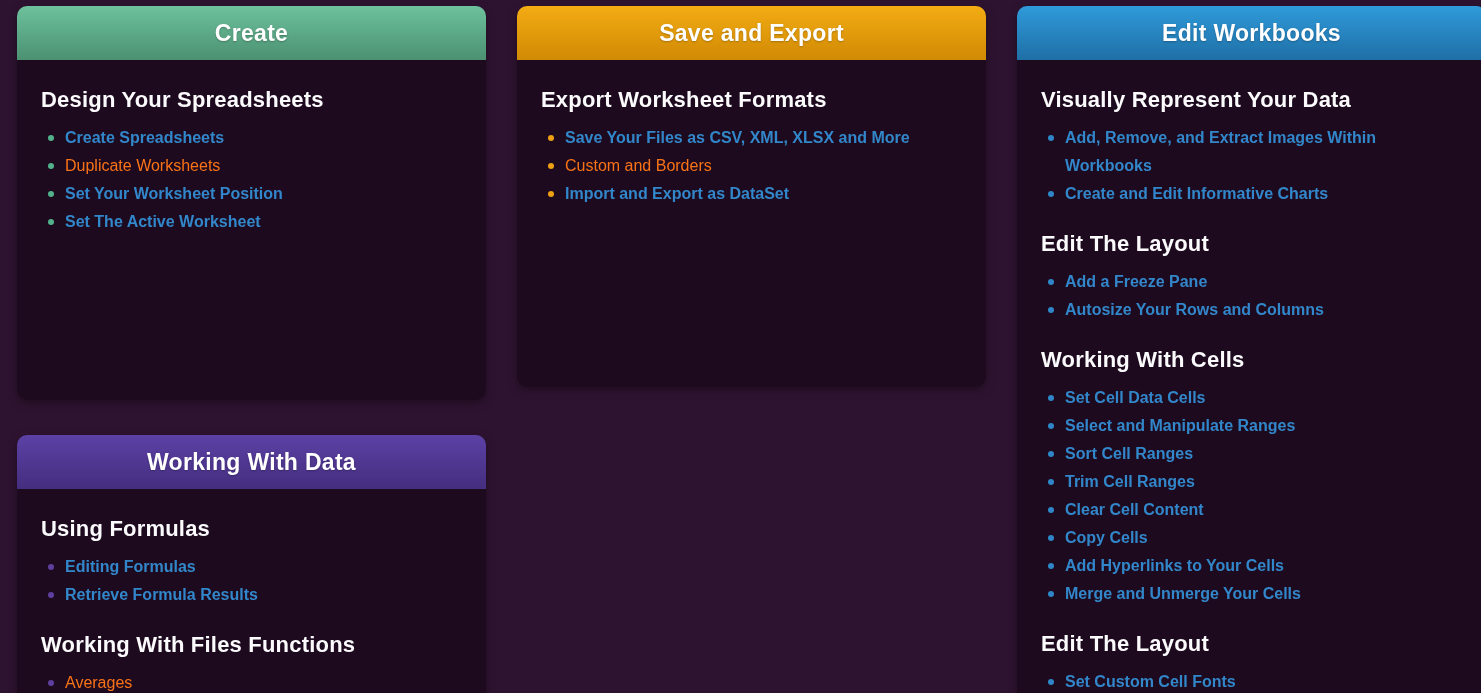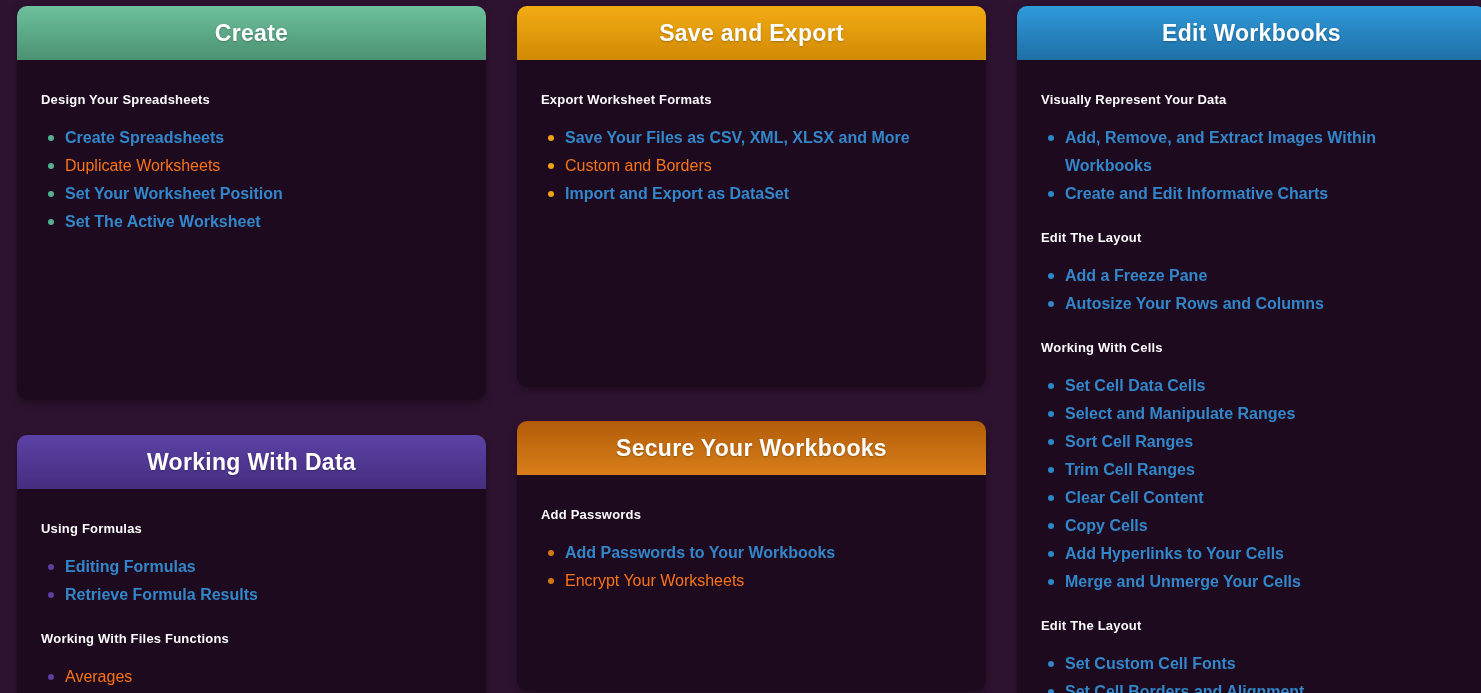--- a/index.html
+++ b/index.html
@@ -56,25 +56,25 @@
   
   .card--create .card-body { height: 340px; }
   .card--save-export .card-body { height: 327px; }
   .card--working-data { margin-top: 35px; }
   .card--working-data .card-body { height: 260px; border-radius: 0; }
   .card--secure { margin-top: 34px; }
   .card--secure .card-body { height: 216px; }
   .card--edit-workbooks .card-body { height: 660px; border-radius: 0; }
 
   .section { margin: 0; }
-  .section + .section { margin-top: 18px; }
+  .section + .section { margin-top: 24px; }
   .section-heading {
     margin: 0;
     color: #fbfafc;
-    font-size: 13px;
+    font-size: 22px;
     font-weight: bold;
     line-height: 24px;
     letter-spacing: 0.2px;
   }
   ul.section-list {
     list-style: none;
     margin: 12px 0 0 0;
     padding: 0;
   }
   ul.section-list li {
@@ -151,34 +151,20 @@
           <div class="section">
             <h3 class="section-heading">Export Worksheet Formats</h3>
             <ul class="section-list">
               <li class="is-link">Save Your Files as CSV, XML, XLSX and More</li>
               <li class="">Custom and Borders</li>
               <li class="is-link">Import and Export as DataSet</li>
             </ul>
           </div>
         </div>
       </div>
-      <div class="card card--secure" style="--h-from: #b25c09; --h-to: #d87f1a; --bullet: #d4770f; --link: #3287cb;">
-        <div class="card-header">
-          <span class="card-title">Secure Your Workbooks</span>
-        </div>
-        <div class="card-body">
-          <div class="section">
-            <h3 class="section-heading">Add Passwords</h3>
-            <ul class="section-list">
-              <li class="is-link">Add Passwords to Your Workbooks</li>
-              <li class="">Encrypt Your Worksheets</li>
-            </ul>
-          </div>
-        </div>
-      </div>
     </div>
   <div class="column">
       <div class="card card--edit-workbooks" style="--h-from: #2f9ada; --h-to: #1f6fa6; --bullet: #2f86c8; --link: #3287cb;">
         <div class="card-header">
           <span class="card-title">Edit Workbooks</span>
         </div>
         <div class="card-body">
           <div class="section">
             <h3 class="section-heading">Visually Represent Your Data</h3>
             <ul class="section-list">

